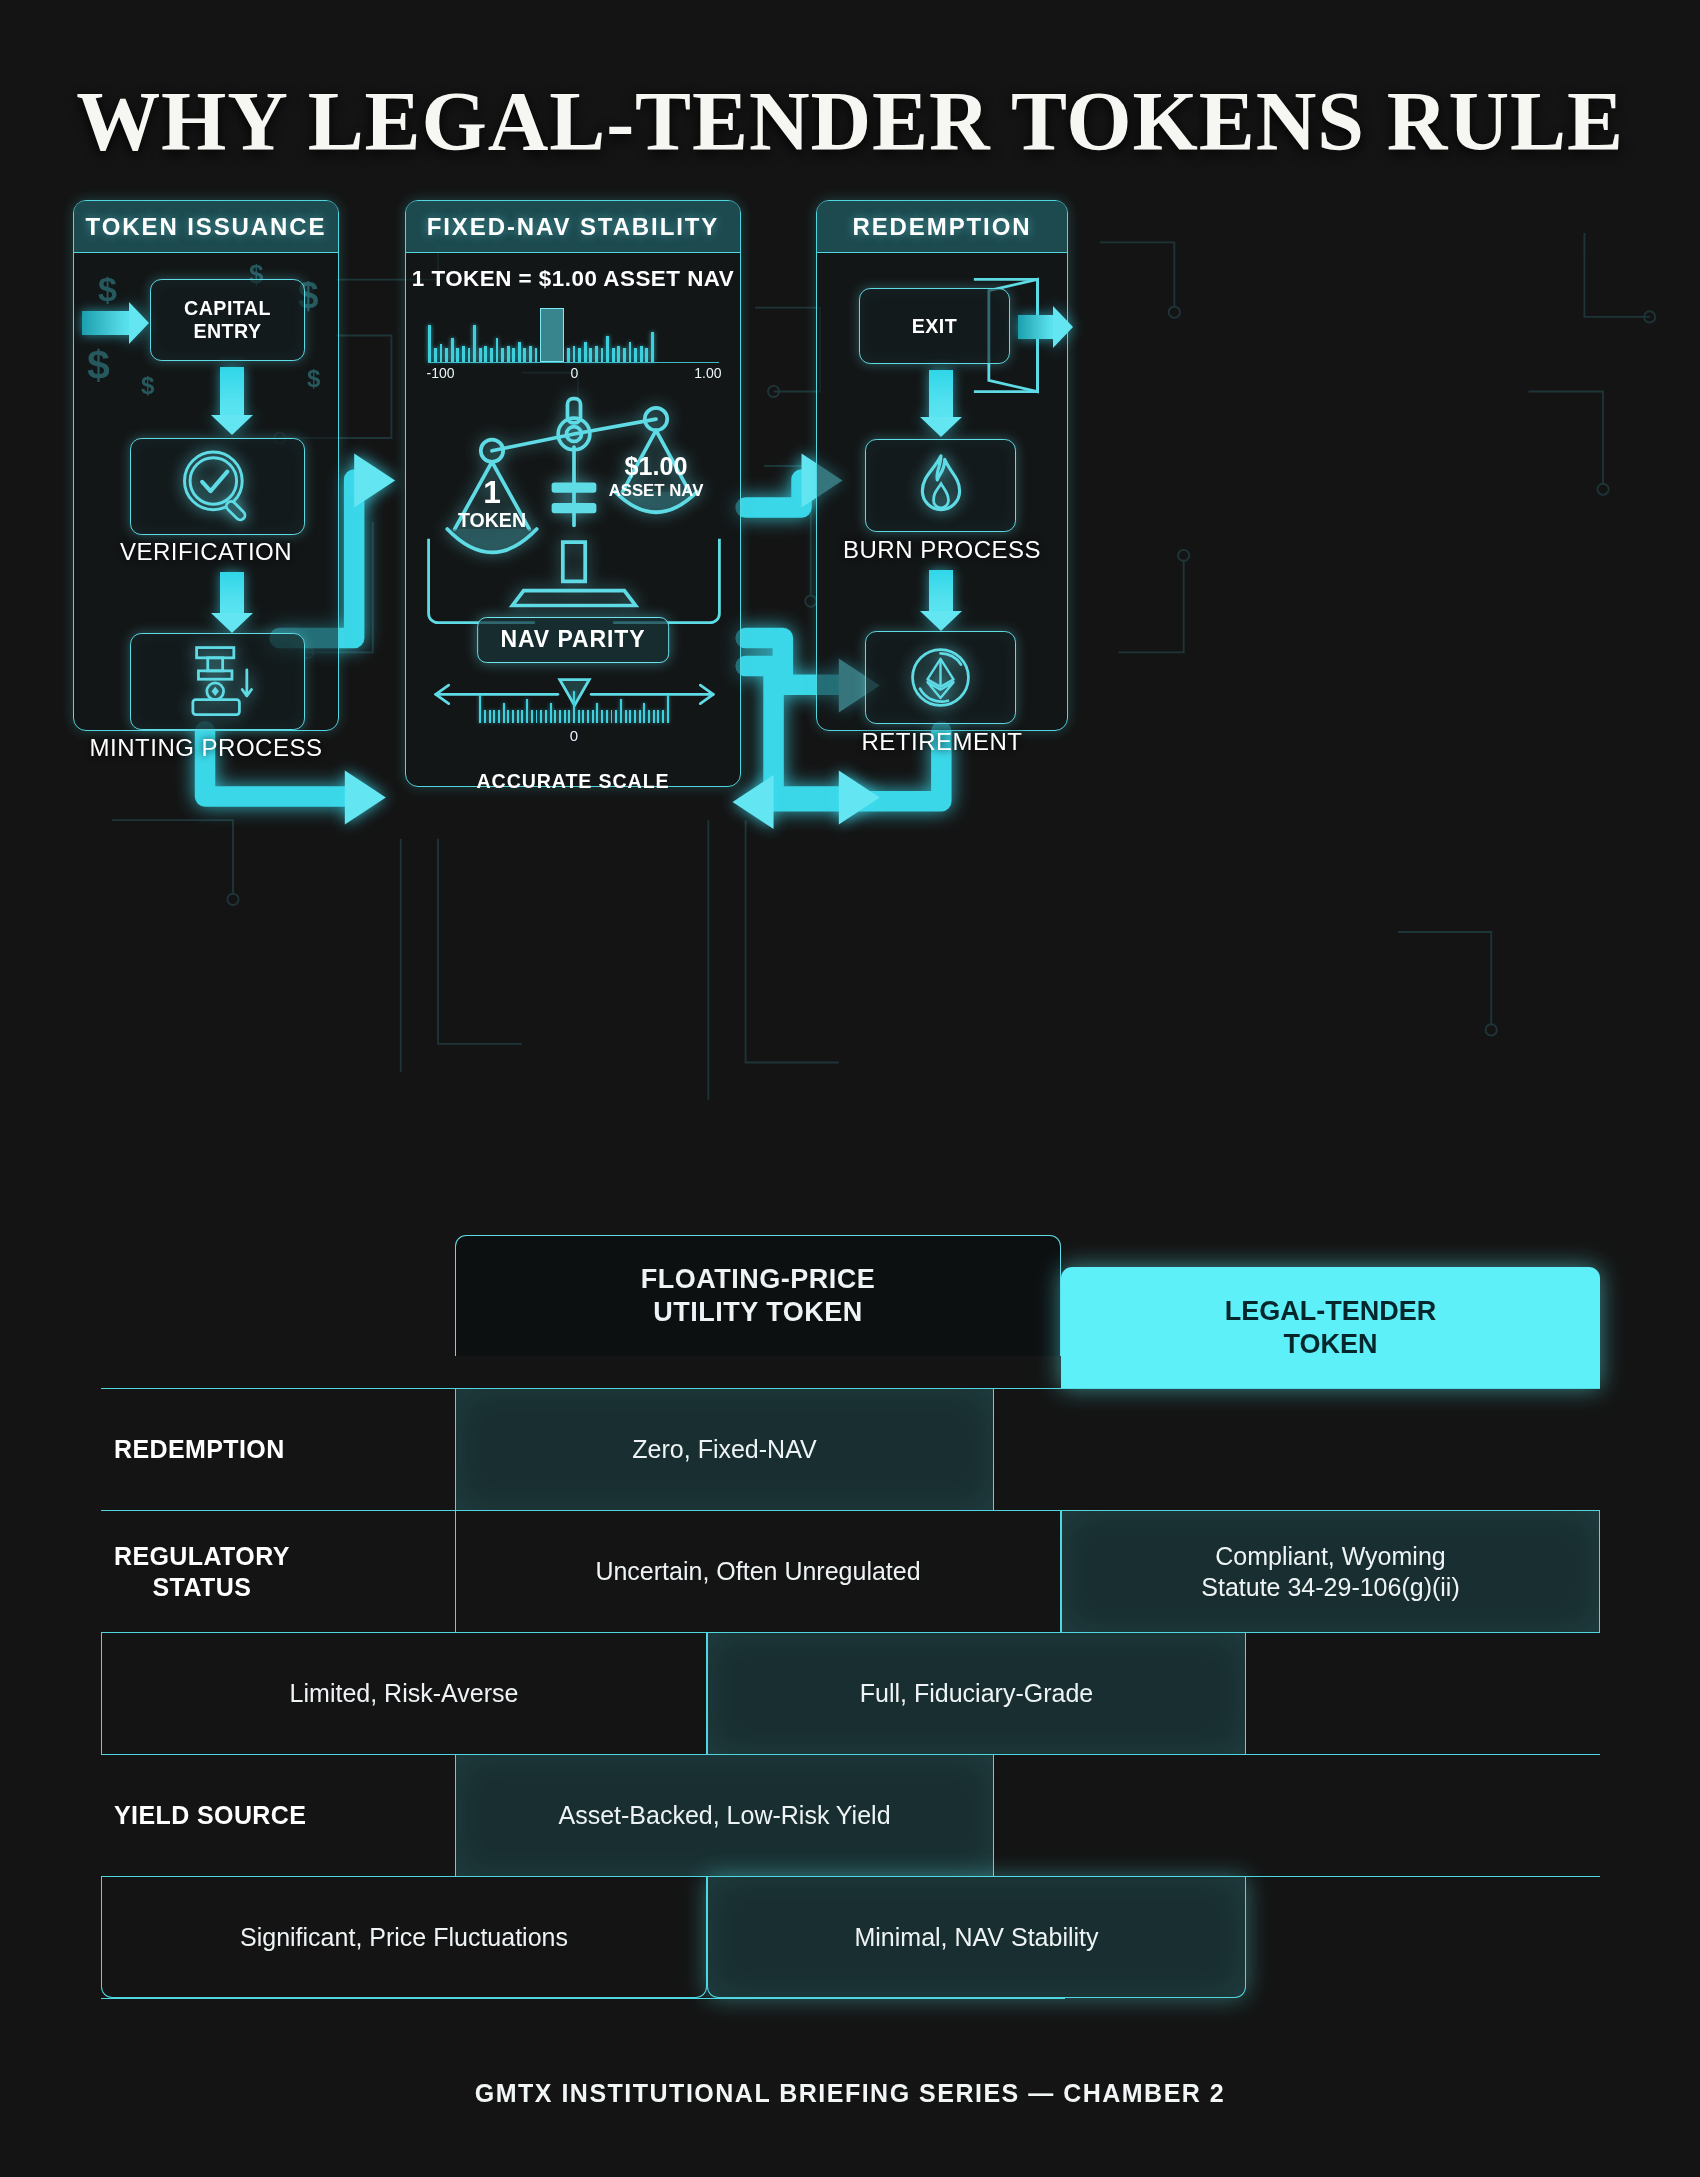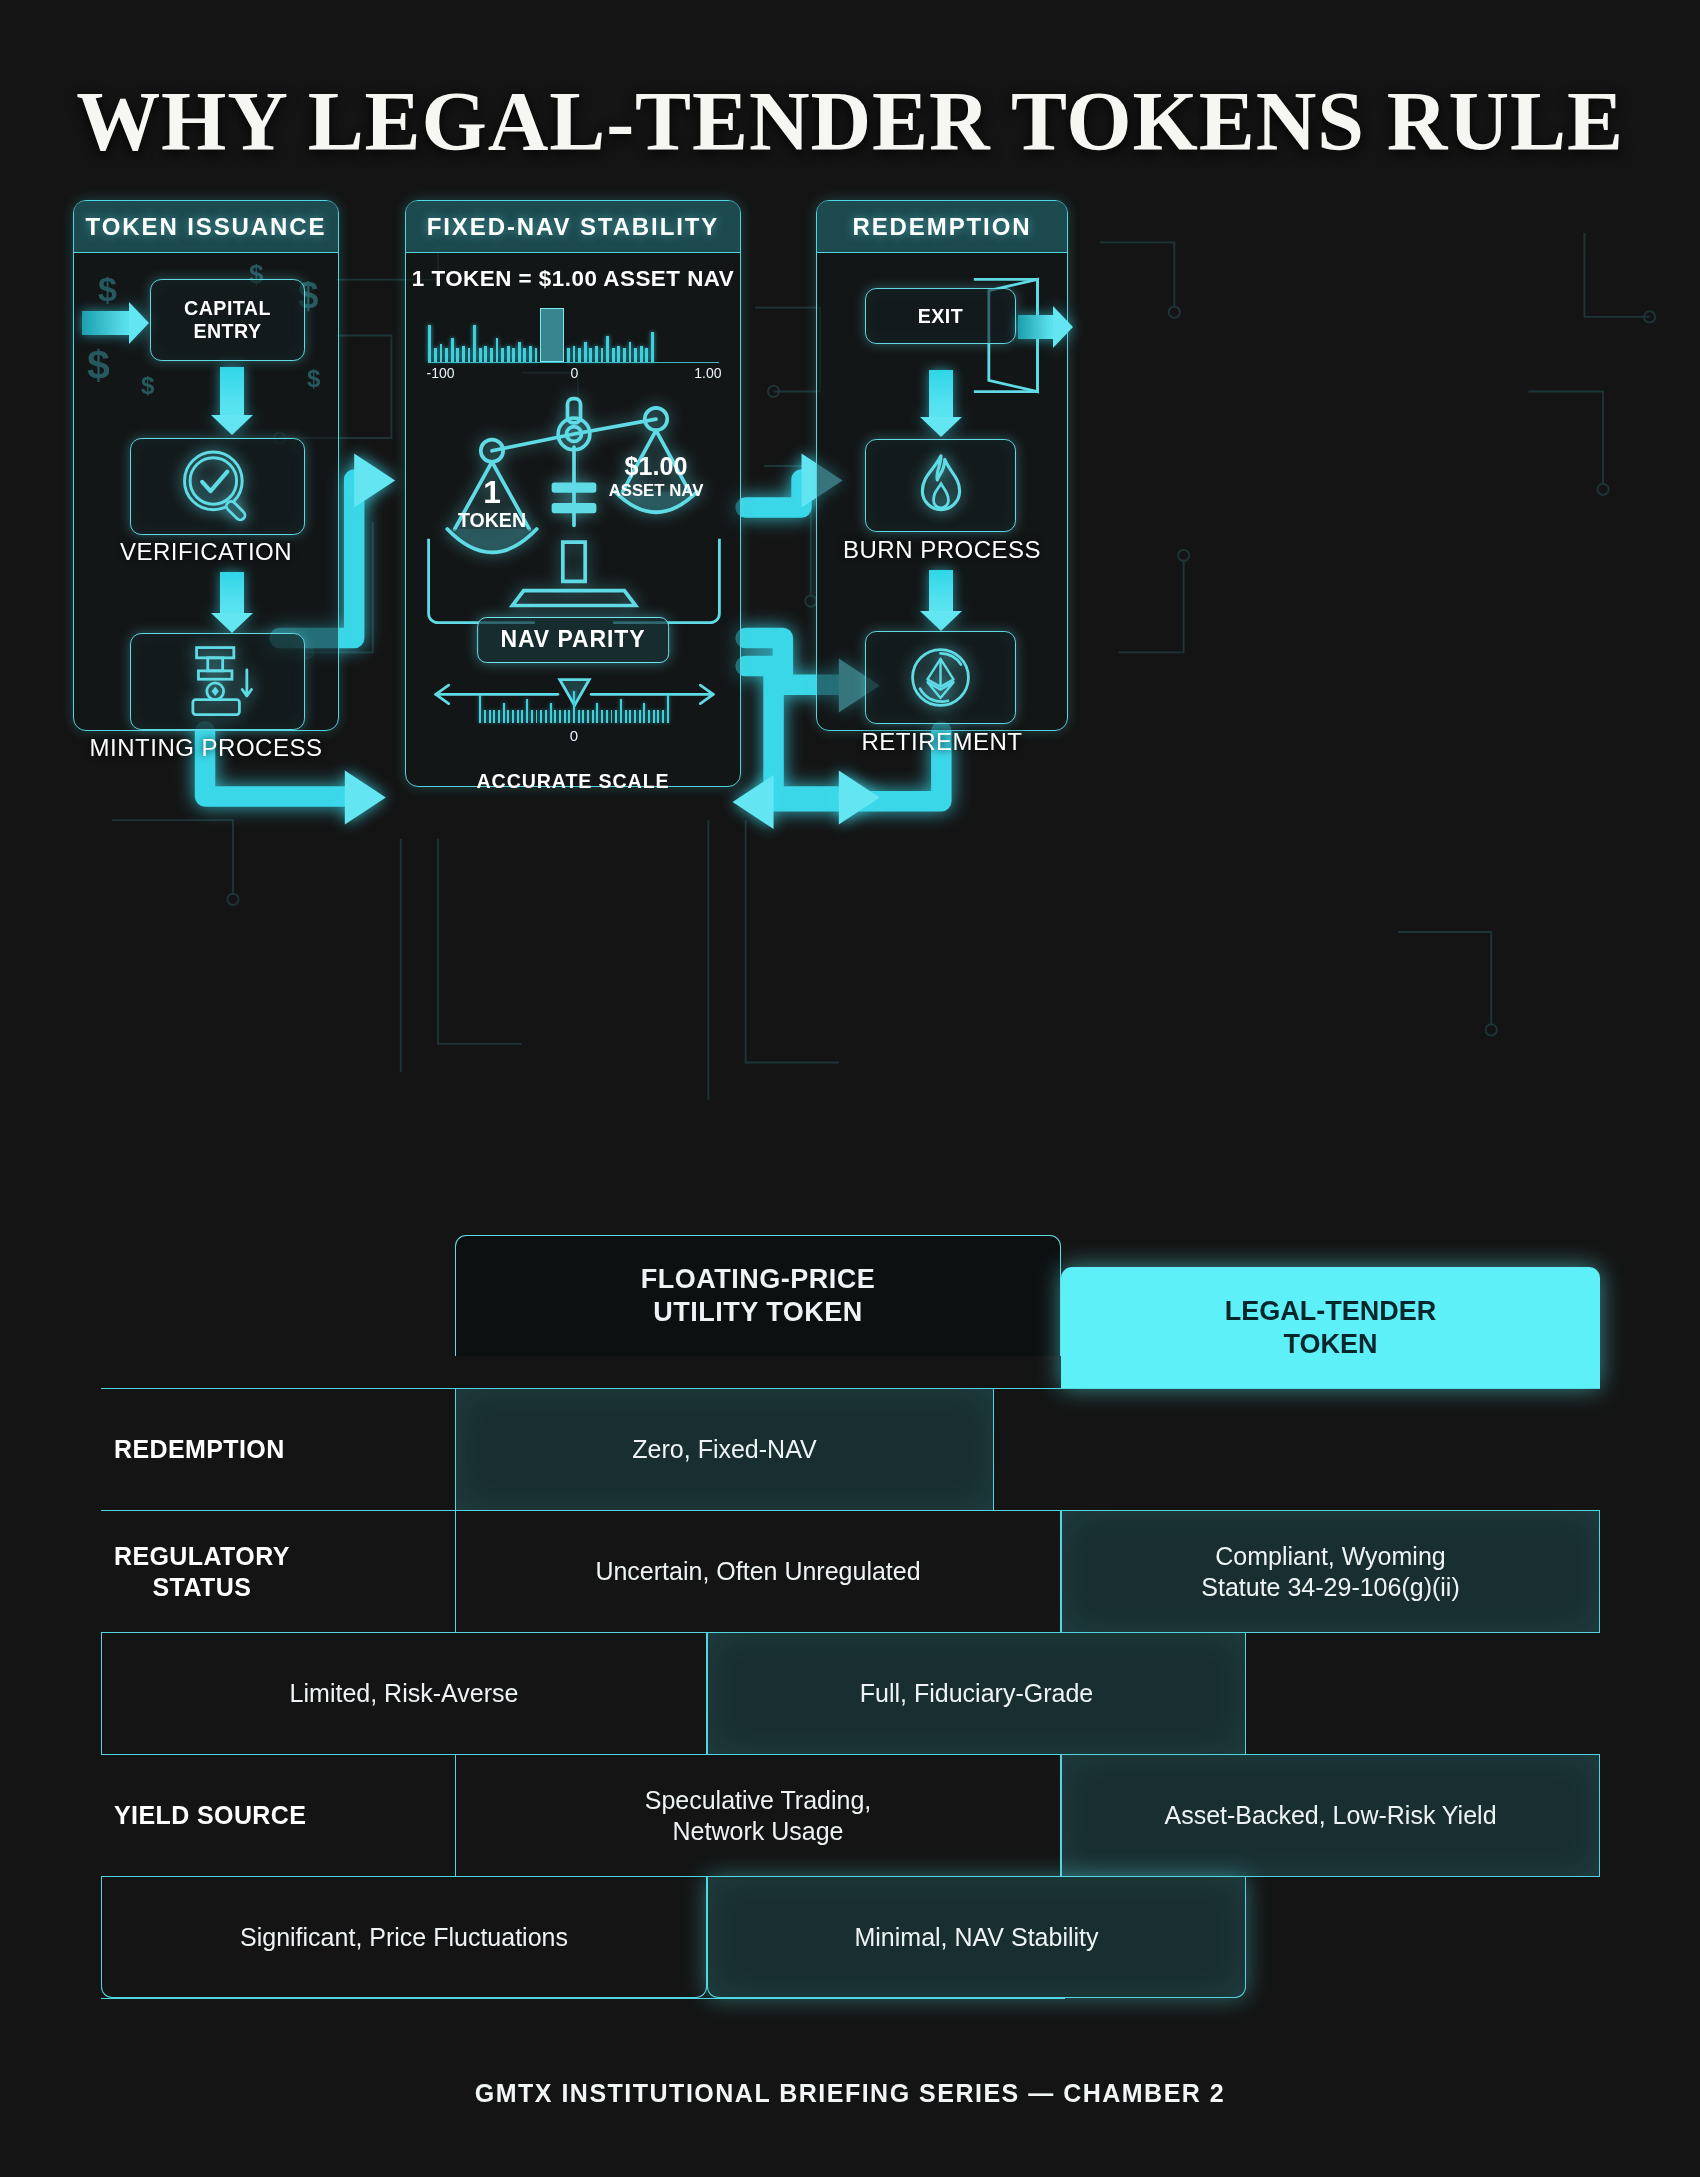--- a/index.html
+++ b/index.html
@@ -422,21 +422,21 @@
       </div>
       <div class="panel-body">
 
         <svg style="position:absolute;left:140px;top:17px" width="103" height="131" style2="" viewBox="0 0 110 140">
           <g fill="none" stroke="#5fdbe6" stroke-width="3">
             <path d="M18 10 H86 V130 H18"></path>
             <path d="M34 22 L86 10 V130 L34 118 Z"></path>
           </g>
         </svg>
 
-        <div class="node" style="left:48px;top:35px;width:151px;height:56px">
+        <div class="node" style="left:42px;top:35px;width:151px;height:76px">
           <div class="nlabel">EXIT</div>
         </div>
 
         <div class="arrow-right" style="left:201px;top:62px;width:35px"></div>
         <div class="arrow-down" style="left:112px;top:117px;height:47px"></div>
 
         <div class="node" style="left:48px;top:186px;width:151px;height:93px">
           <svg width="56" height="67" viewBox="0 0 60 72" style="filter:drop-shadow(0 0 7.5px rgba(95,219,230,.8))">
             <path d="M30 4 C22 20 10 26 10 42 a20 20 0 0 0 40 0 C50 28 40 22 34 8 C34 20 28 24 26 30 C24 22 30 14 30 4 Z" fill="none" stroke="#5fdbe6" stroke-width="3.4" stroke-linejoin="round"></path>
             <path d="M30 34 c-5 8 -8 10 -8 18 a8 8 0 0 0 16 0 c0 -8 -4 -11 -8 -18 Z" fill="none" stroke="#5fdbe6" stroke-width="3"></path>
@@ -495,23 +495,20 @@
       </div>
     </div>
 
     <div class="trow brow">
       <div class="cell c-a">Limited, Risk-Averse</div>
       <div class="cell c-b">Full, Fiduciary-Grade</div>
     </div>
 
     <div class="trow brow">
       <div class="cell c-label">YIELD SOURCE</div>
-      <div class="cell c-a">
-        <div>Speculative Trading,<br>Network Usage</div>
-      </div>
       <div class="cell c-b">Asset-Backed, Low-Risk Yield</div>
     </div>
 
     <div class="trow brow last">
       <div class="cell c-a">Significant, Price Fluctuations</div>
       <div class="cell c-b">Minimal, NAV Stability</div>
     </div>
 
     <div class="table-botline"></div>
   </div>

